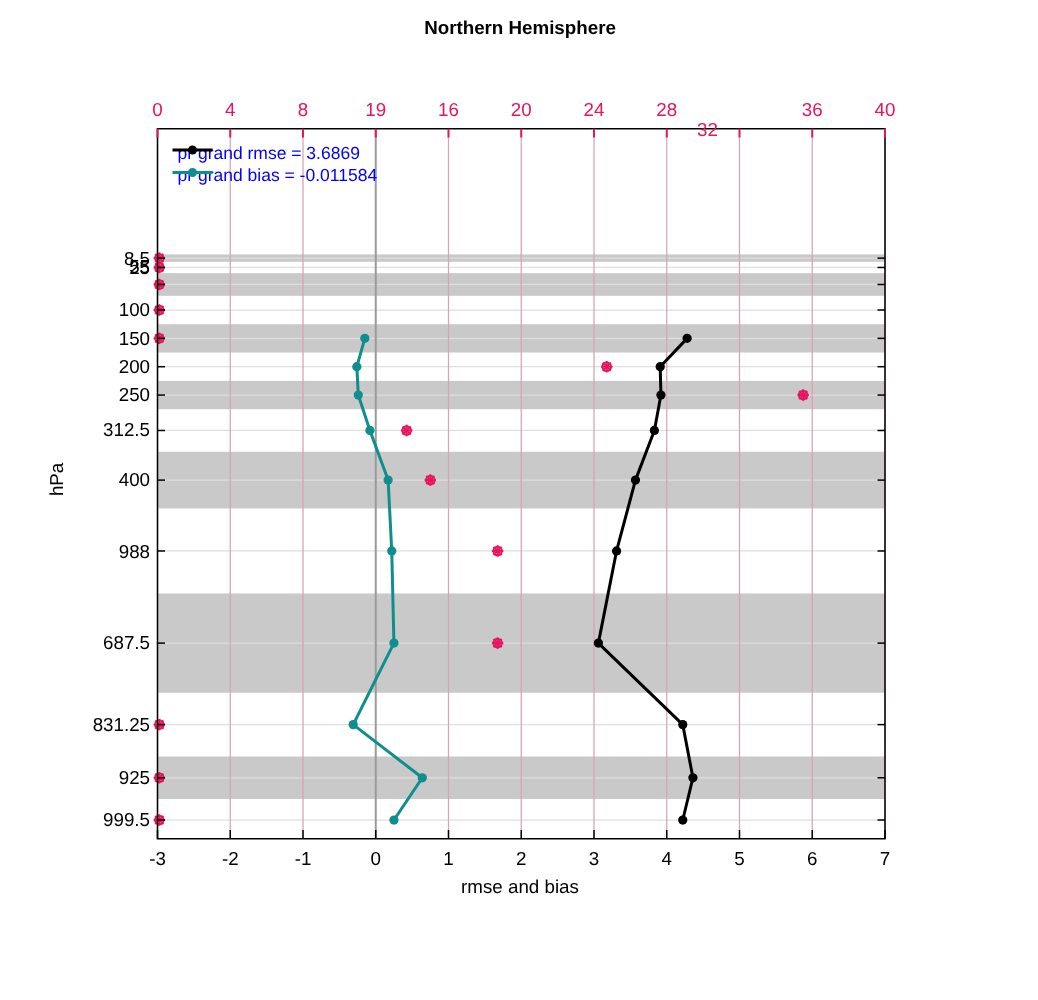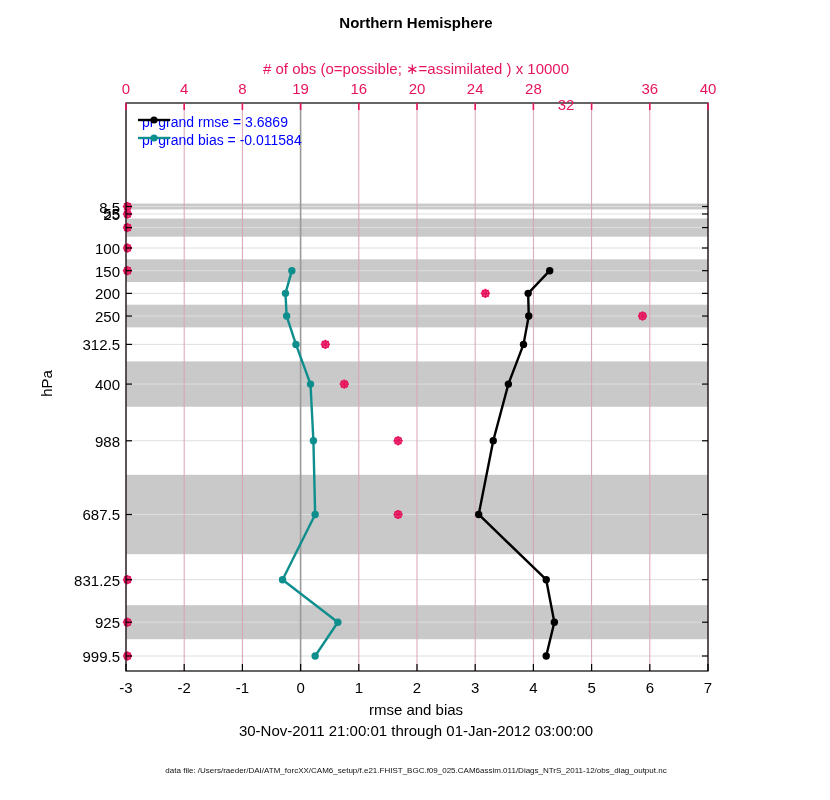--- a/index.html
+++ b/index.html
@@ -19,21 +19,20 @@
   .legend-row{position:absolute;height:18px;display:flex;align-items:center;}
   .legend-text{font-size:14px;color:#0000ff;margin-left:5px;white-space:nowrap;}
   .ytick{position:absolute;text-align:right;width:70px;}
   svg{position:absolute;left:0;top:0;}
 </style>
 </head>
 <body>
 
 <div class="stage">
   <div class="abs ctr title1" style="left:416px;top:14px;">Northern Hemisphere</div>
-  <div class="abs ctr obslabel" style="left:416px;top:60px;"># of obs (o=possible; ∗=assimilated ) x 10000</div>
 
   <div class="abs ylab" style="left:31px;top:375px;width:30px;text-align:center;">hPa</div>
 
   <div id="plot-svg-holder">
       <svg width="830" height="800">
         <rect x="126" y="203.55171543895057" width="582" height="5.896569122098867" fill="#c9c9c9"></rect>
         <rect x="126" y="218.5199293642785" width="582" height="18.143289606458126" fill="#c9c9c9"></rect>
         <rect x="126" y="259.3423309788093" width="582" height="22.67911200807265" fill="#c9c9c9"></rect>
         <rect x="126" y="304.7005549949546" width="582" height="22.67911200807265" fill="#c9c9c9"></rect>
         <rect x="126" y="361.39833501513624" width="582" height="45.3582240161453" fill="#c9c9c9"></rect>
@@ -247,22 +246,20 @@
   </div>
   <div class="legend-row" style="left:137px;top:131px;">
     <svg width="34" height="14">
       <line x1="1" y1="7" x2="33" y2="7" stroke="#0f8e8e" stroke-width="2.4"></line>
       <circle cx="17" cy="7" r="3.6" fill="#0f8e8e"></circle>
     </svg>
     <span class="legend-text">pr grand bias = -0.011584</span>
   </div>
 
   <div class="abs ctr xlabel" style="left:416px;top:701px;">rmse and bias</div>
-  <div class="abs ctr subtitle" style="left:416px;top:722px;">30-Nov-2011 21:00:01 through 01-Jan-2012 03:00:00</div>
-  <div class="abs ctr footer" style="left:416px;top:766px;">data file: /Users/raeder/DAI/ATM_forcXX/CAM6_setup/f.e21.FHIST_BGC.f09_025.CAM6assim.011/Diags_NTrS_2011-12/obs_diag_output.nc</div>
 <div class="abs topticklabel ctr" style="left: 126px; top: 80px;">0</div>
     <div class="abs topticklabel ctr" style="left: 184.2px; top: 80px;">4</div>
     <div class="abs topticklabel ctr" style="left: 242.4px; top: 80px;">8</div>
     <div class="abs topticklabel ctr" style="left: 300.6px; top: 80px;">19</div>
     <div class="abs topticklabel ctr" style="left: 358.8px; top: 80px;">16</div>
     <div class="abs topticklabel ctr" style="left: 417px; top: 80px;">20</div>
     <div class="abs topticklabel ctr" style="left: 475.2px; top: 80px;">24</div>
     <div class="abs topticklabel ctr" style="left: 533.4px; top: 80px;">28</div>
     <div class="abs topticklabel ctr" style="left: 566px; top: 80px; margin-top: 16px;">32</div>
     <div class="abs topticklabel ctr" style="left: 649.8px; top: 80px;">36</div>

